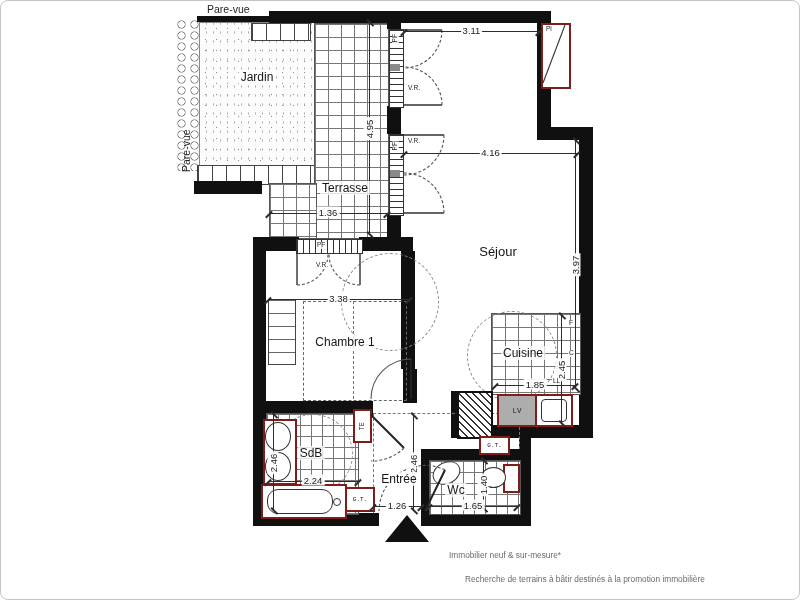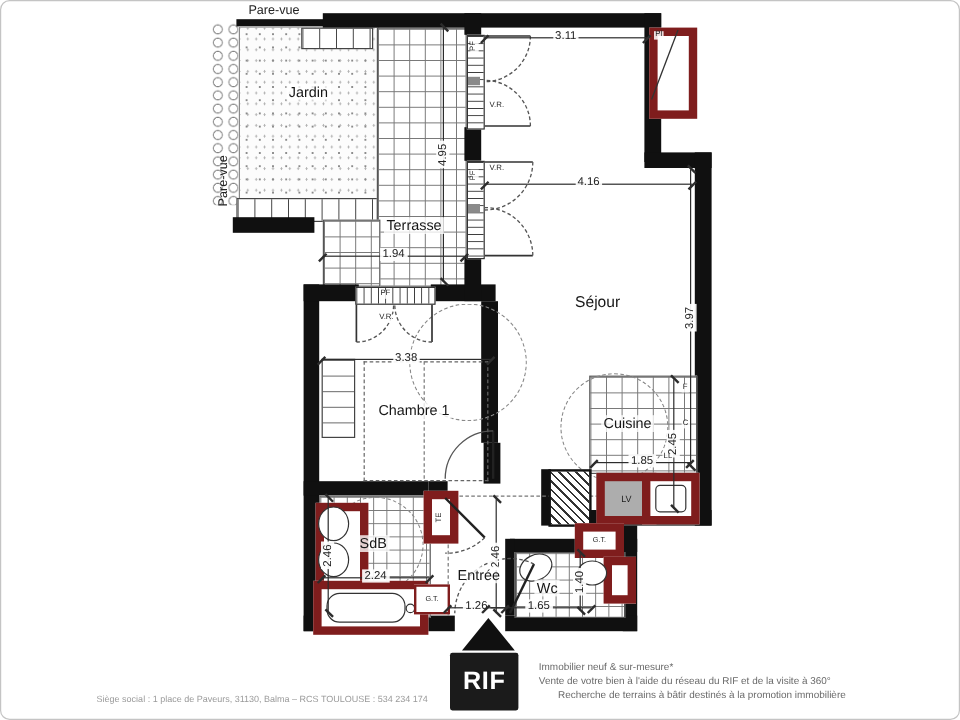--- a/index.html
+++ b/index.html
@@ -38,21 +38,21 @@
   .dimv{position:absolute;width:0;border-left:1px solid #2c2c2c;}
   .dimv i{position:absolute;left:-4.5px;height:1.6px;width:9px;background:#2c2c2c;transform:rotate(45deg);}
   .dimv i.e1{top:-1px}.dimv i.e2{bottom:-1px}
   .dimv b{position:absolute;top:50%;left:-1px;transform:translate(-50%,-50%) rotate(-90deg);
           background:rgba(255,255,255,.92);padding:0 2px;font-size:9.5px;font-weight:400;color:#222;white-space:nowrap;}
   .rl{position:absolute;transform:translate(-50%,-50%);font-size:12px;color:#161616;
       background:rgba(255,255,255,.78);padding:0 2px;white-space:nowrap;}
   .tag{position:absolute;font-size:6.5px;color:#222;background:rgba(255,255,255,.85);
        padding:0 1px;white-space:nowrap;line-height:1;}
   .tag.rot{transform:rotate(-90deg);transform-origin:center;}
-  .box{position:absolute;background:#fff;border:7px solid #7f1d1d;display:flex;align-items:center;justify-content:center;}
+  .box{position:absolute;background:#fff;border:2px solid #7f1d1d;display:flex;align-items:center;justify-content:center;font-family:Liberation Mono, monospace;}
   .oval{position:absolute;border:1px solid #333;border-radius:50%;background:#fff;}
   .tri{position:absolute;width:0;height:0;border-left:22px solid transparent;
        border-right:22px solid transparent;border-bottom:27px solid #101010;}
   .ft-bold{position:absolute;font-size:11.5px;font-weight:bold;color:#111;text-align:center;}
   .ft-gray{position:absolute;font-size:7.5px;color:#9a9a9a;text-align:center;line-height:9.5px;}
   .logo{position:absolute;background:#1b1b1b;color:#fff;display:flex;align-items:center;justify-content:center;
         font-weight:bold;font-size:21px;letter-spacing:.5px;border-radius:2px;}
   .svc{position:absolute;font-size:8.3px;color:#6b6b6b;line-height:12px;white-space:nowrap;}
 </style>
 </head>
@@ -165,21 +165,21 @@
   </svg>
 
   <div class="dimv" style="left:368px;top:22px;height:212px;">
       <i class="e1"></i>
       <i class="e2"></i>
       <b>4.95</b>
     </div>
   <div class="dimh" style="left:268px;top:212px;width:118px;">
       <i class="e1"></i>
       <i class="e2"></i>
-      <b>1.94</b>
+      <b>1.36</b>
     </div>
   <div class="dimh" style="left:403px;top:30px;width:135px;">
       <i class="e1"></i>
       <i class="e2"></i>
       <b>3.11</b>
     </div>
   <div class="dimh" style="left:403px;top:152px;width:173px;">
       <i class="e1"></i>
       <i class="e2"></i>
       <b>4.16</b>
@@ -222,21 +222,21 @@
   <div class="dimh" style="left:372px;top:505px;width:48px;">
       <i class="e1"></i>
       <i class="e2"></i>
       <b>1.26</b>
     </div>
   <div class="dimv" style="left:482px;top:460px;height:48px;">
       <i class="e1"></i>
       <i class="e2"></i>
       <b>1.40</b>
     </div>
-  <div class="dimh" style="left:404px;top:505px;width:88px;">
+  <div class="dimh" style="left:428px;top:505px;width:88px;">
       <i class="e1"></i>
       <i class="e2"></i>
       <b>1.65</b>
     </div>
 
   <div class="rl" style="left:256px;top:76px;">Jardin</div>
   <div class="rl" style="left:344px;top:187px;">Terrasse</div>
   <div class="rl" style="left:497px;top:250px;font-size:13px;">Séjour</div>
   <div class="rl" style="left:344px;top:341px;">Chambre 1</div>
   <div class="rl" style="left:522px;top:352px;">Cuisine</div>
@@ -253,19 +253,16 @@
   <div class="tag" style="left:315px;top:241px;">PF</div>
   <div class="tag" style="left:406px;top:84px;">V.R.</div>
   <div class="tag" style="left:406px;top:137px;">V.R.</div>
   <div class="tag" style="left:314px;top:261px;">V.R.</div>
   <div class="tag" style="left:567px;top:319px;">F</div>
   <div class="tag" style="left:567px;top:349px;">C</div>
   <div class="tag" style="left:551px;top:377px;">LL</div>
 
   <div class="tri" style="left:384px;top:514px;"></div>
 
-  <div class="ft-gray" style="left:70px;top:577px;width:295px;">Siège social : 1 place de Paveurs, 31130, Balma – RCS TOULOUSE : 534 234 174</div>
-  <div class="logo" style="left:374px;top:543px;width:57px;height:48px;">RIF</div>
   <div class="svc" style="left:448px;top:548px;text-align:center;">Immobilier neuf &amp; sur-mesure*</div>
-  <div class="svc" style="left:448px;top:560px;">Vente de votre bien à l'aide du réseau du RIF et de la visite à 360°</div>
   <div class="svc" style="left:448px;top:572px;margin-left:16px;">Recherche de terrains à bâtir destinés à la promotion immobilière</div>
 
 </div>
 
 </body></html>

